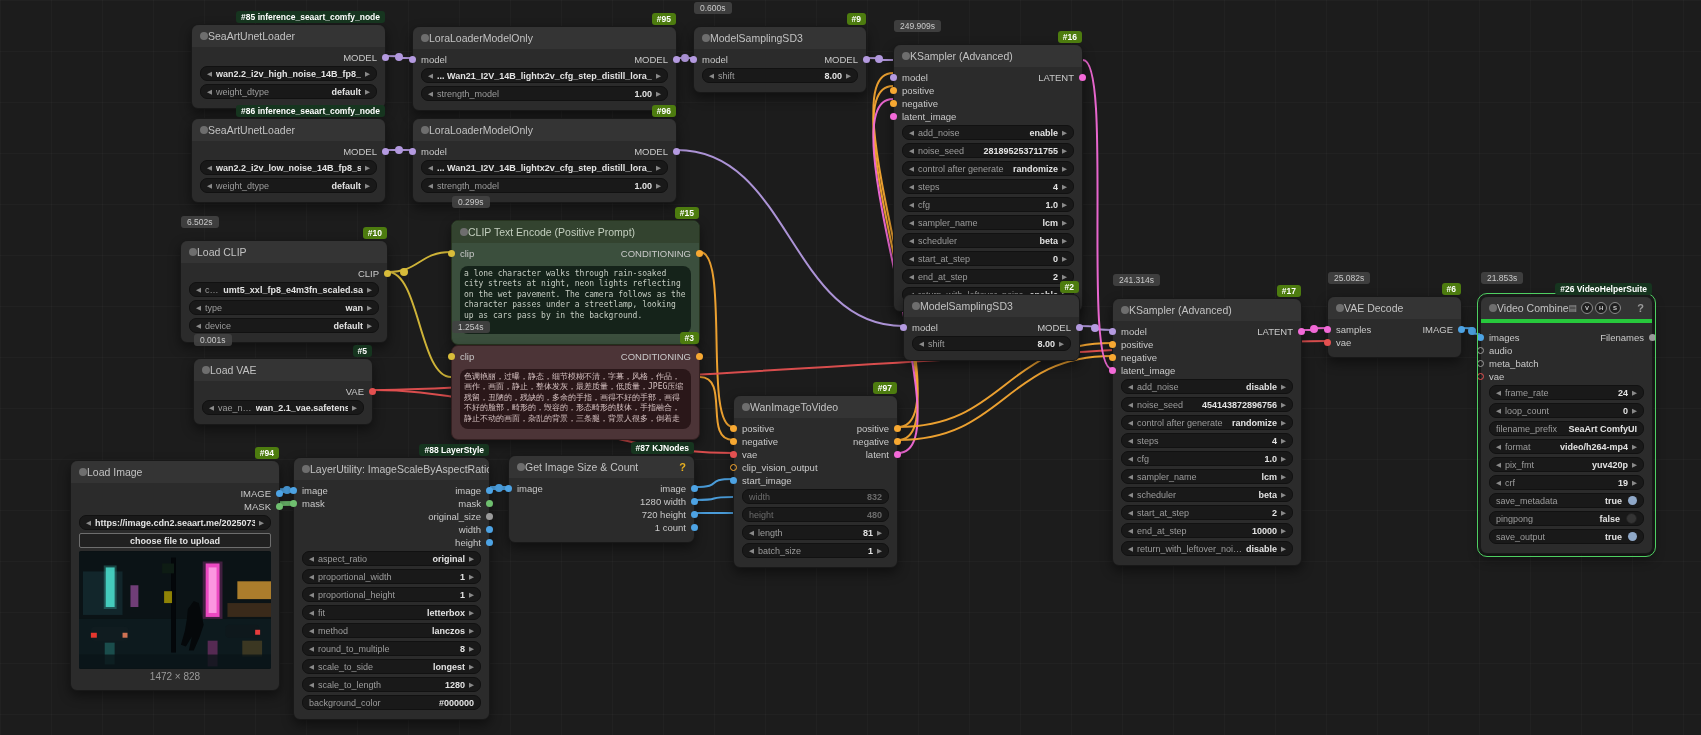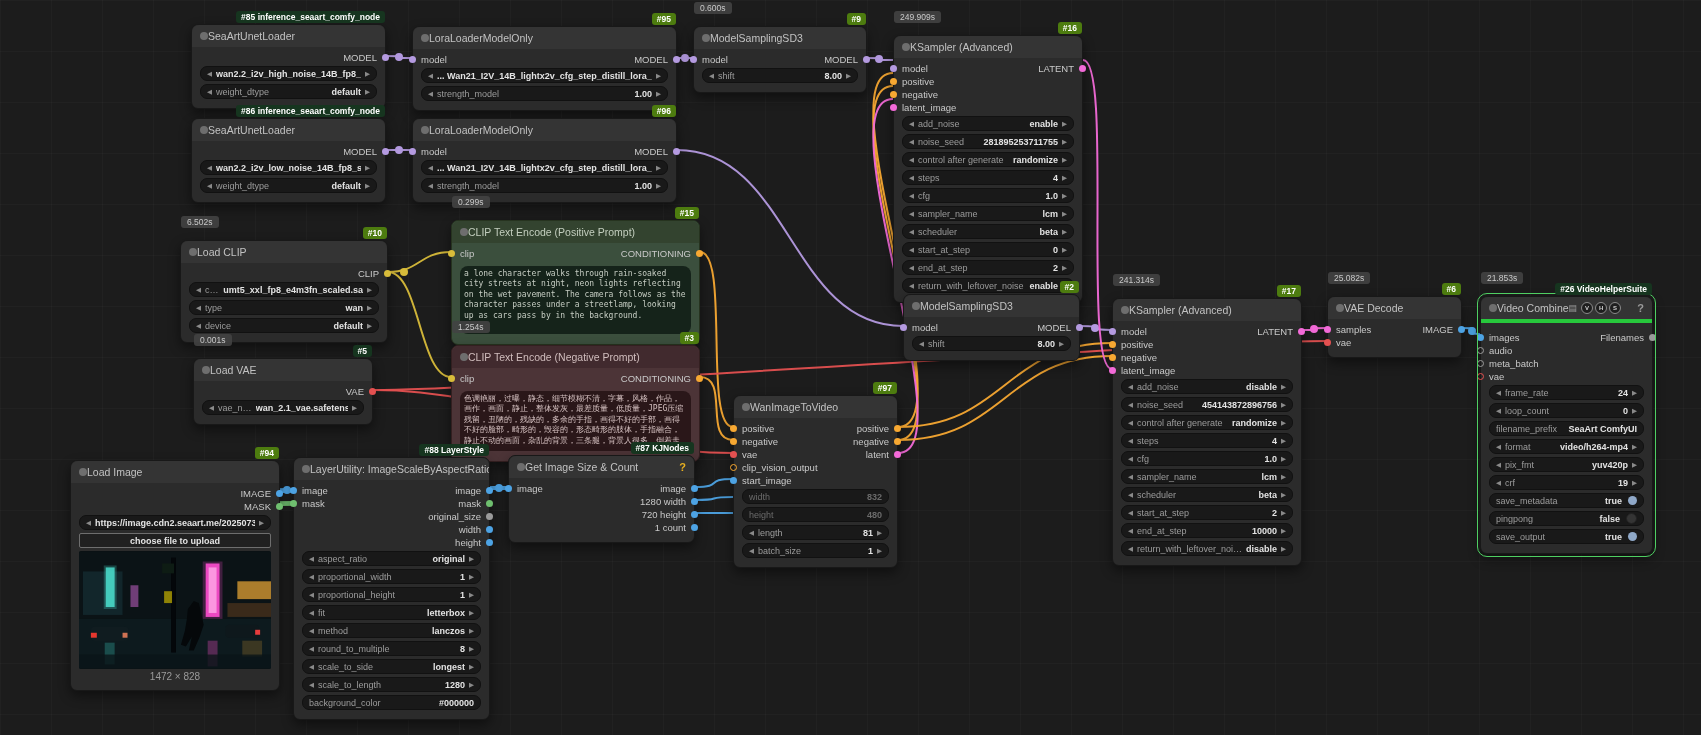--- a/index.html
+++ b/index.html
@@ -235,21 +235,21 @@
           </span>
         </div>
       </div>
       <div class="widget">
         <span class="arr">◀</span>
         <span class="wlabel">shift</span>
         <span class="wvalue">8.00</span>
         <span class="arr">▶</span>
       </div>
     </div>
-    <div class="node" style="left:893px;top:35px;width:190px;">
+    <div class="node" style="left:893px;top:44px;width:190px;">
       <span class="badge-l">249.909s</span>
       <span class="badge-r">#16</span>
       <div class="ntitle">
         <span class="cdot"></span>
         <span>KSampler (Advanced)</span>
       </div>
       <div class="slots">
         <div class="srow">
           <span class="sin">
             <span class="dot" style="background:#b49ae0"></span>
@@ -413,24 +413,20 @@
             <span>CONDITIONING</span>
             <span class="dot" style="background:#f7a832"></span>
           </span>
         </div>
       </div>
       <div class="textarea" style="height:62px">a lone character walks through rain-soaked city streets at night, neon lights reflecting on the wet pavement. The camera follows as the character passes under a streetlamp, looking up as cars pass by in the background.</div>
     </div>
     <div class="node red" style="left:451px;top:345px;width:249px;">
       <span class="badge-l">1.254s</span>
       <span class="badge-r">#3</span>
-      <div class="ntitle">
-        <span class="cdot"></span>
-        <span>CLIP Text Encode (Negative Prompt)</span>
-      </div>
       <div class="slots">
         <div class="srow">
           <span class="sin">
             <span class="dot" style="background:#d8bc3a"></span>
             <span>clip</span>
           </span>
           <span class="sout">
             <span>CONDITIONING</span>
             <span class="dot" style="background:#f7a832"></span>
           </span>

